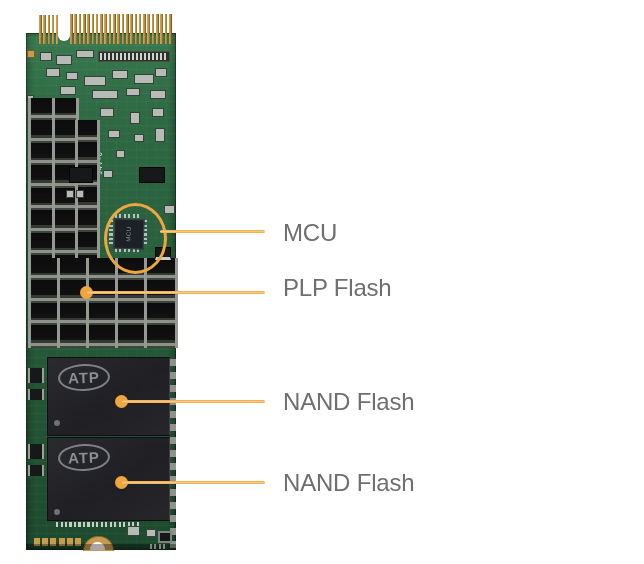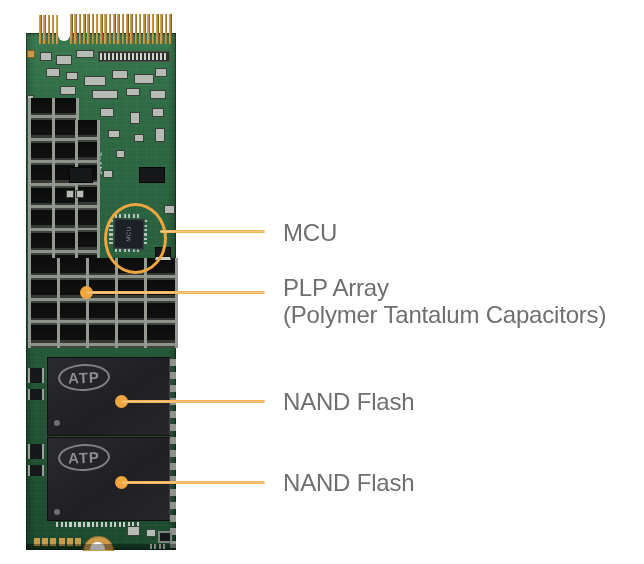--- a/index.html
+++ b/index.html
@@ -161,17 +161,16 @@
 <div class="co-line" style="left:160px;top:230px;width:105px;"></div>
 <div class="co-dot" style="left:80px;top:286px;"></div>
 <div class="co-line" style="left:87px;top:291px;width:178px;"></div>
 <div class="co-dot" style="left:115px;top:395px;"></div>
 <div class="co-line" style="left:122px;top:400px;width:143px;"></div>
 <div class="co-dot" style="left:115px;top:476px;"></div>
 <div class="co-line" style="left:122px;top:481px;width:143px;"></div>
 
 <div class="co-label" style="top:219px;">MCU</div>
 <div class="co-label" style="top:274px;">
-  <div>PLP Array</div>
-  <div>(Polymer Tantalum Capacitors)</div>
+  <div>PLP Flash</div>
 </div>
 <div class="co-label" style="top:388px;">NAND Flash</div>
 <div class="co-label" style="top:469px;">NAND Flash</div>
 
 </body></html>

